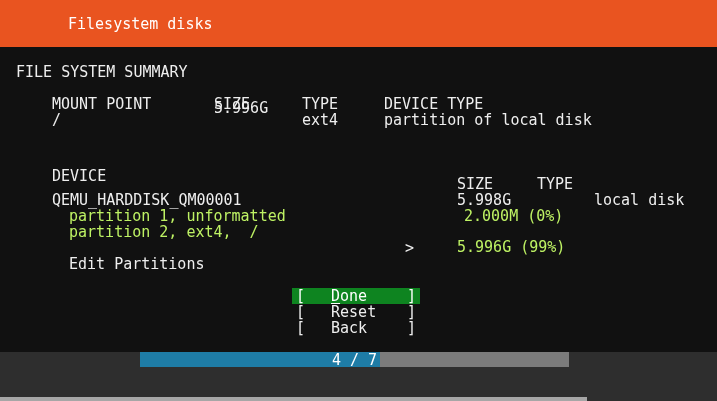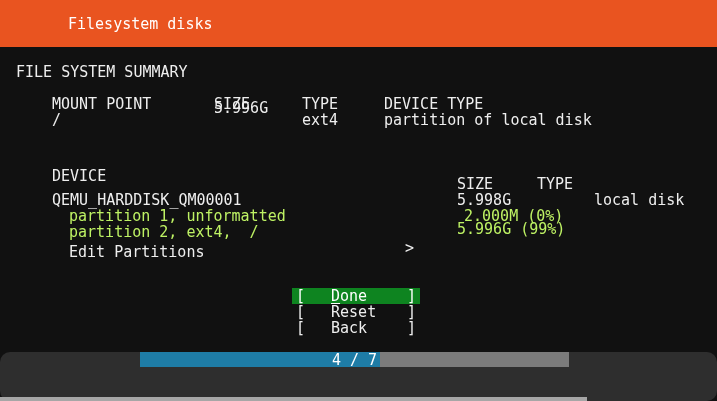--- a/index.html
+++ b/index.html
@@ -28,21 +28,20 @@
     color:#eeeeee;cursor:default;
   }
   .btn .lbl{margin-left:26px;}
   .btn .br-close{margin-left:auto;}
   .btn.selected{background:#0e8420;color:#ffffff;}
   .btn .hotkey{text-decoration:underline;text-underline-offset:2px;}
   
   #footer{
     position:absolute;left:0;top:352px;width:717px;height:49px;
     background:#2e2e2e;
-    border-radius:10px;
   }
   #progressbar{
     position:absolute;left:140px;top:0;width:429px;height:15px;
     background:#7b7b7b;
     display:flex;align-items:center;justify-content:center;
   }
   #progress-fill{
     position:absolute;left:0;top:0;height:15px;width:240px;
     background:#1e7ca6;
   }
@@ -87,25 +86,25 @@
     <div class="t" style="left:565px;top:192px;margin-left:29px;">local disk</div>
   </div>
 
   <div>
     <div class="t dim" style="left:69px;top:208px;">partition 1, unformatted</div>
     <div class="t dim" style="left:464px;top:208px;">2.000M (0%)</div>
   </div>
 
   <div>
     <div class="t dim" style="left:69px;top:224px;">partition 2, ext4,  /</div>
-    <div class="t dim" style="left:457px;top:221px;">5.996G (99%)</div>
+    <div class="t dim" style="left:457px;top:239px;">5.996G (99%)</div>
   </div>
 
   <div>
-    <div class="t" style="left:69px;top:244px;">Edit Partitions</div>
+    <div class="t" style="left:69px;top:256px;">Edit Partitions</div>
     <div class="t" style="left:405px;top:240px;">&gt;</div>
   </div>
 
   <div class="btn selected" style="top:288px;">
     <span class="br-open">[</span>
     <span class="lbl"><span class="hotkey">D</span><span>one</span></span>
     <span class="br-close">]</span>
   </div>
 
   <div class="btn" style="top:304px;">

